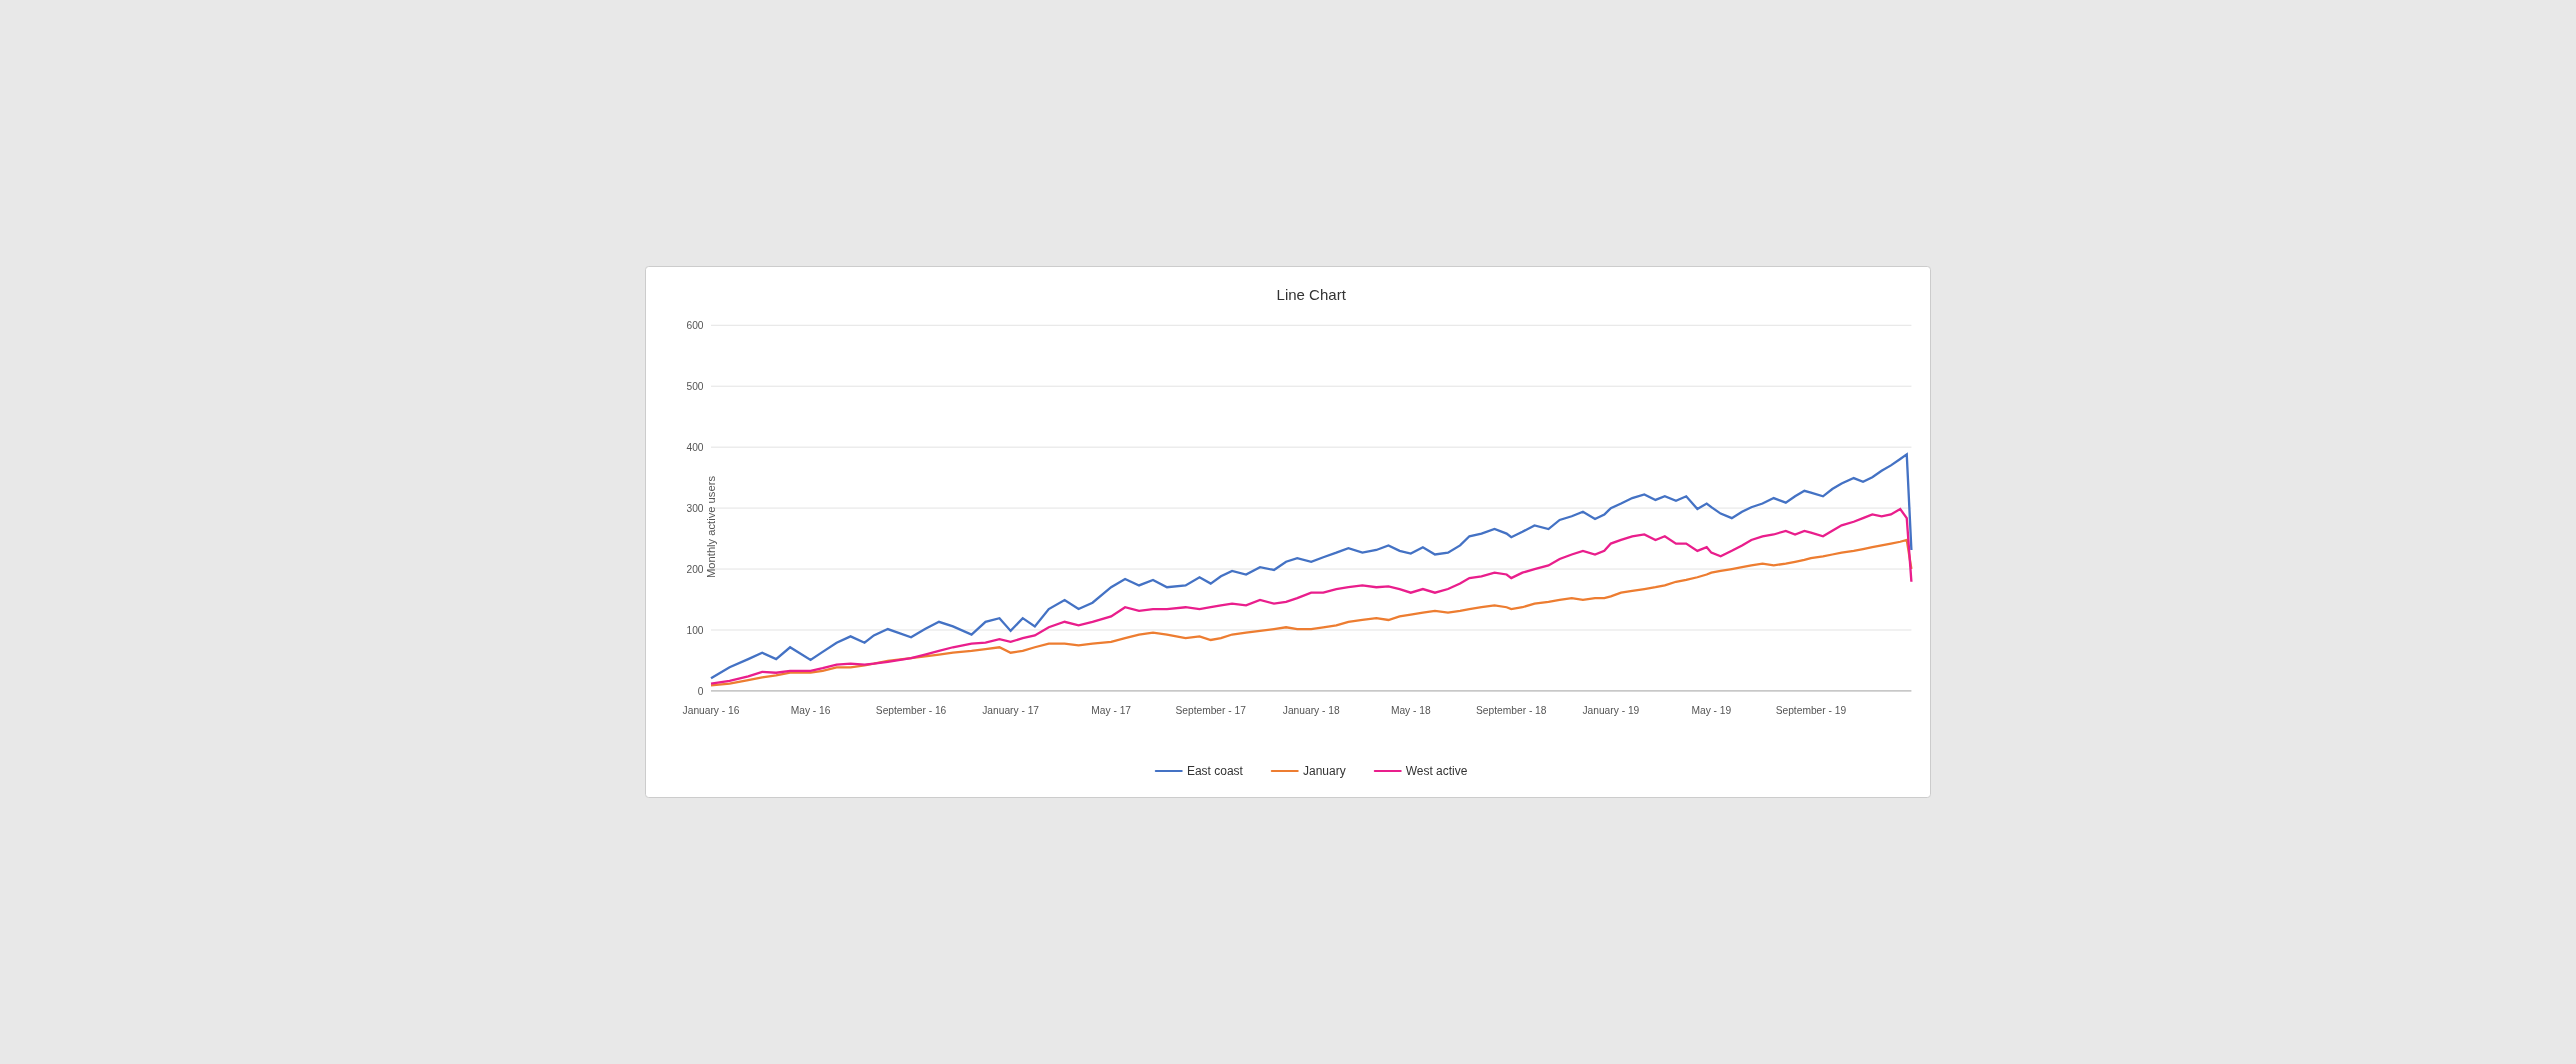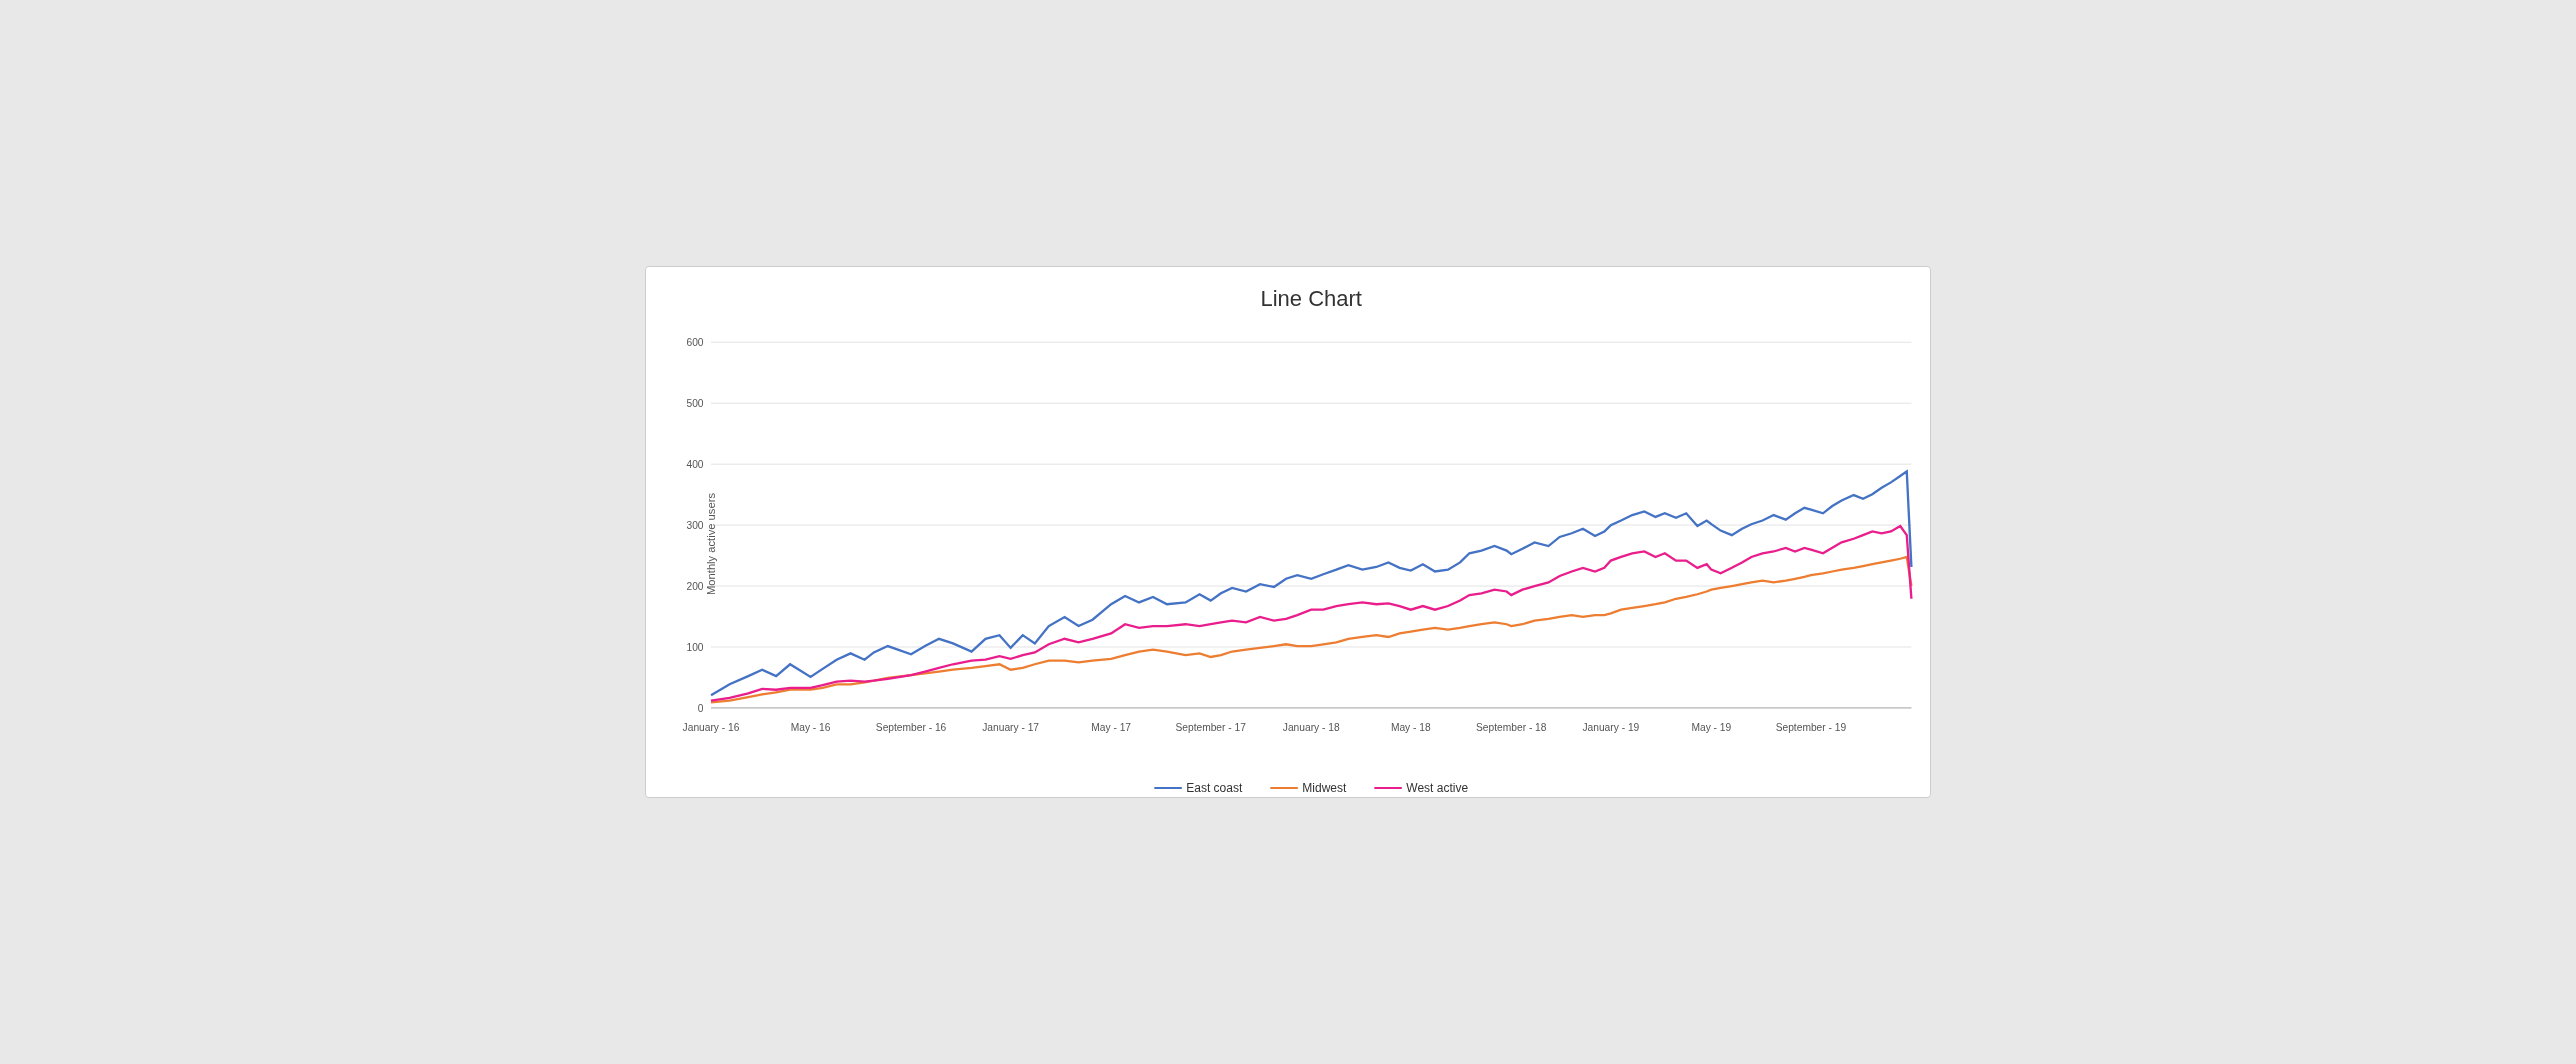--- a/index.html
+++ b/index.html
@@ -15,23 +15,23 @@
       background: #fff;
       border: 0.9px solid #ccc;
       border-radius: 3.7px;
       width: 1286px;
       height: 532px;
       padding: 18.6px 18.6px 56px 65px;
       position: relative;
     }
     .chart-title {
       text-align: center;
-      font-size: 22px;
+      font-size: 15px;
       color: #333;
-      margin-bottom: 23px;
+      margin-bottom: 15px;
       font-weight: normal;
     }
     .chart-area {
       position: relative;
       width: 100%;
       height: calc(100% - 37px);
     }
     .y-axis-label {
       position: absolute;
       left: -51px;
@@ -425,21 +425,21 @@
     </svg>
 
     
     <div class="legend">
       <div class="legend-item">
         <div class="legend-line" style="background:#4472C4;"></div>
         <span>East coast</span>
       </div>
       <div class="legend-item">
         <div class="legend-line" style="background:#ED7D31;"></div>
-        <span>Midwest</span>
+        <span>January</span>
       </div>
       <div class="legend-item">
         <div class="legend-line" style="background:#E91E8C;"></div>
         <span>West active</span>
       </div>
     </div>
   </div>
 </div>
 
 

